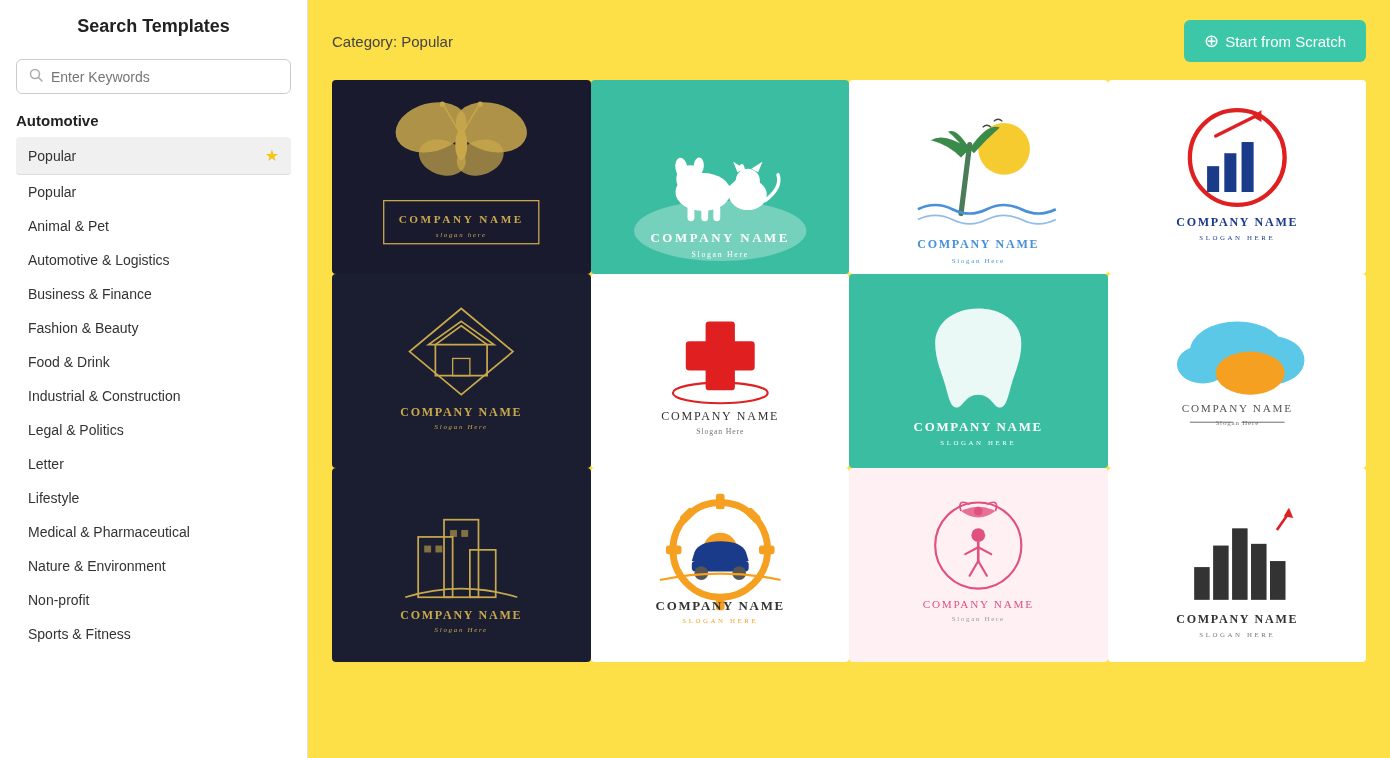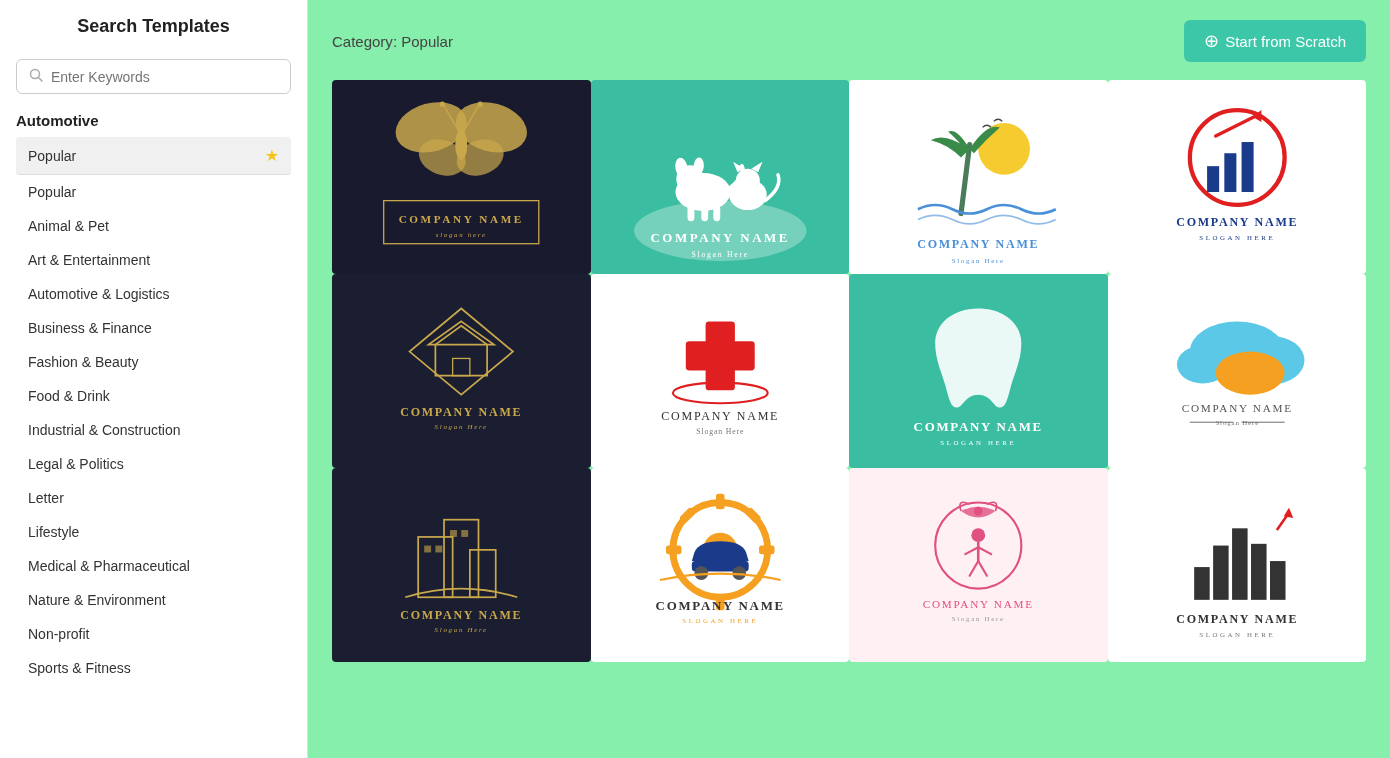--- a/index.html
+++ b/index.html
@@ -65,21 +65,21 @@
       font-weight: 500;
       border-bottom: 1px solid #ddd;
     }
     .star-icon { color: #f5c518; font-size: 16px; }
 
     
     #main {
       flex: 1;
       padding: 20px 24px;
       overflow-y: auto;
-      background: #86efac;
+      background: #fde047;
     }
     .main-header {
       display: flex;
       align-items: center;
       justify-content: space-between;
       margin-bottom: 18px;
     }
     .category-label {
       font-size: 15px;
       color: #444;
@@ -145,23 +145,20 @@
         <span>Popular</span>
         <span class="star-icon">★</span>
       </div>
       <div class="category-item">
         <span>Popular</span>
       </div>
       <div class="category-item">
         <span>Animal &amp; Pet</span>
       </div>
       <div class="category-item">
-        <span>Art &amp; Entertainment</span>
-      </div>
-      <div class="category-item">
         <span>Automotive &amp; Logistics</span>
       </div>
       <div class="category-item">
         <span>Business &amp; Finance</span>
       </div>
       <div class="category-item">
         <span>Fashion &amp; Beauty</span>
       </div>
       <div class="category-item">
         <span>Food &amp; Drink</span>

